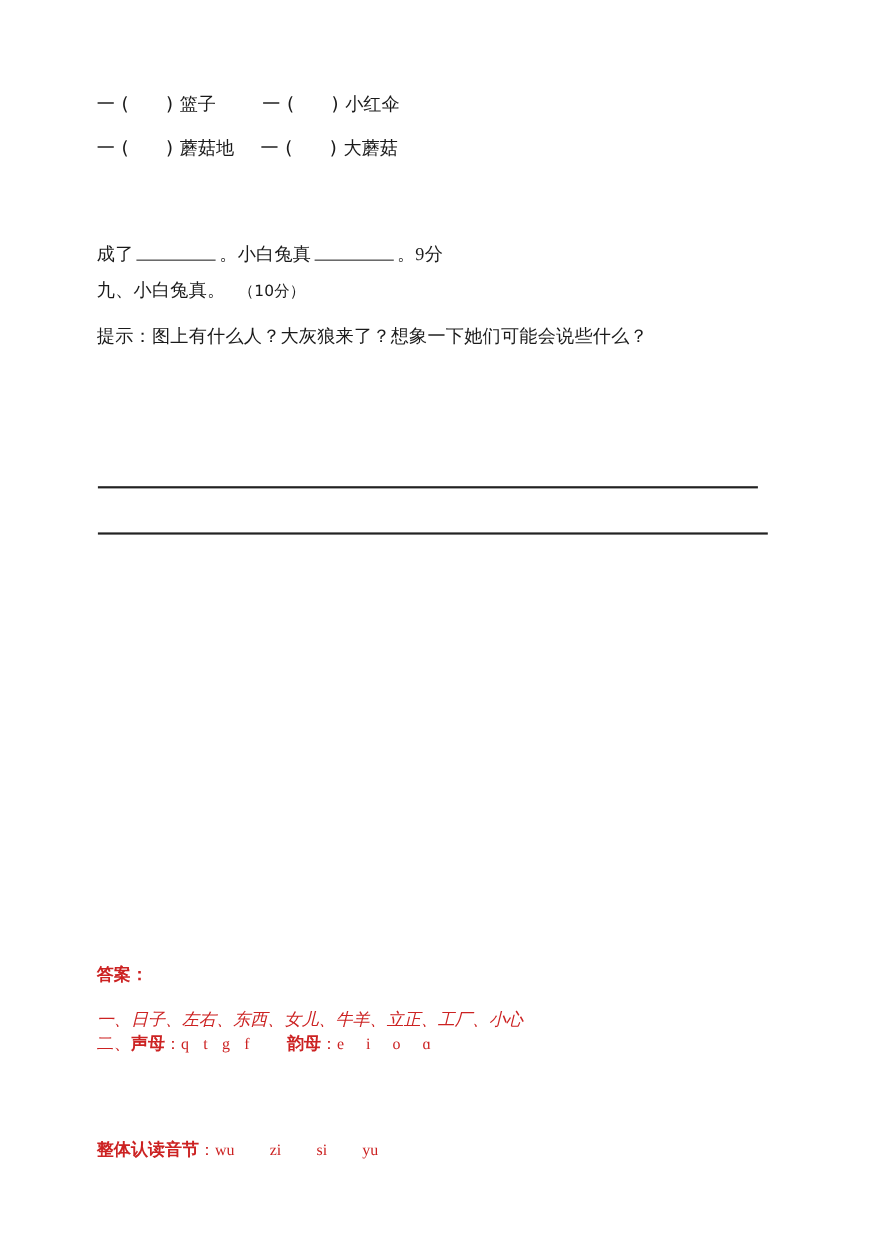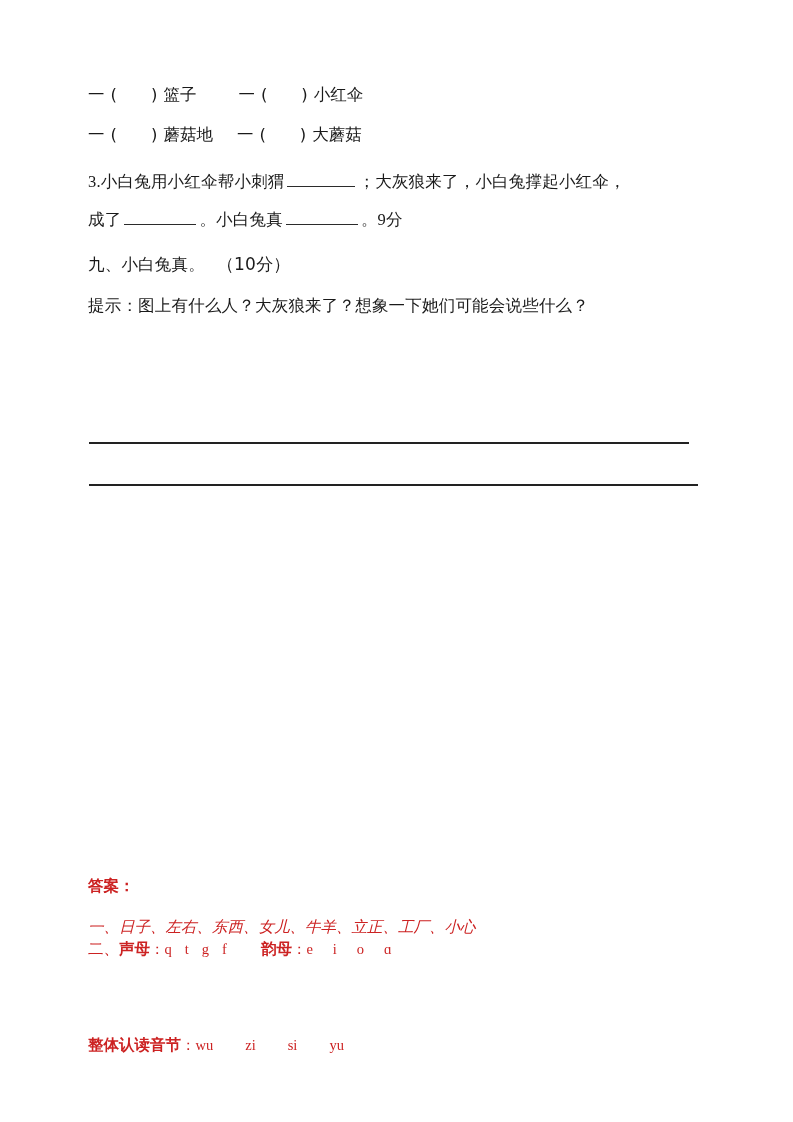--- a/index.html
+++ b/index.html
@@ -137,30 +137,27 @@
       <span>一</span>
       <span class="word-pad"></span>
       <span>(</span>
       <span class="paren-gap"></span>
       <span>)</span>
       <span class="word-pad"></span>
       <span>大蘑菇</span>
     </span>
   </div>
 
-  <div class="row cn" style="top:170px;">
-    <span class="mix-num">3</span><span class="mix-num">.</span><span>小白兔用小红伞帮小刺猬</span><span class="blank blank-w1"></span><span>；大灰狼来了，小白兔撑起小红伞，</span>
-  </div>
 
-  <div class="row cn" style="top:208px;">
+  <div class="row cn" style="top:220px;">
     <span>成了</span><span class="blank blank-w2"></span><span>。小白兔真</span><span class="blank blank-w2"></span><span>。</span><span class="mix-num">9分</span>
   </div>
 
   <div class="row cn" style="top:256px;">
-    <span>九、小白兔真。</span><span class="sp-sm"></span><span style="font-size:17px">（10分）</span>
+    <span>九、小白兔真。</span><span class="sp-sm"></span><span style="font-size:14px">（10分）</span>
   </div>
 
   <div class="row cn" style="top:298px;">
     <span>提示：图上有什么人？大灰狼来了？想象一下她们可能会说些什么？</span>
   </div>
 
   <div class="write-rule" style="left:89px; top:442px; width:600px;"></div>
   <div class="write-rule" style="left:89px; top:484px; width:609px;"></div>
 
   <div class="ans ans-bold" style="top:879px;">

